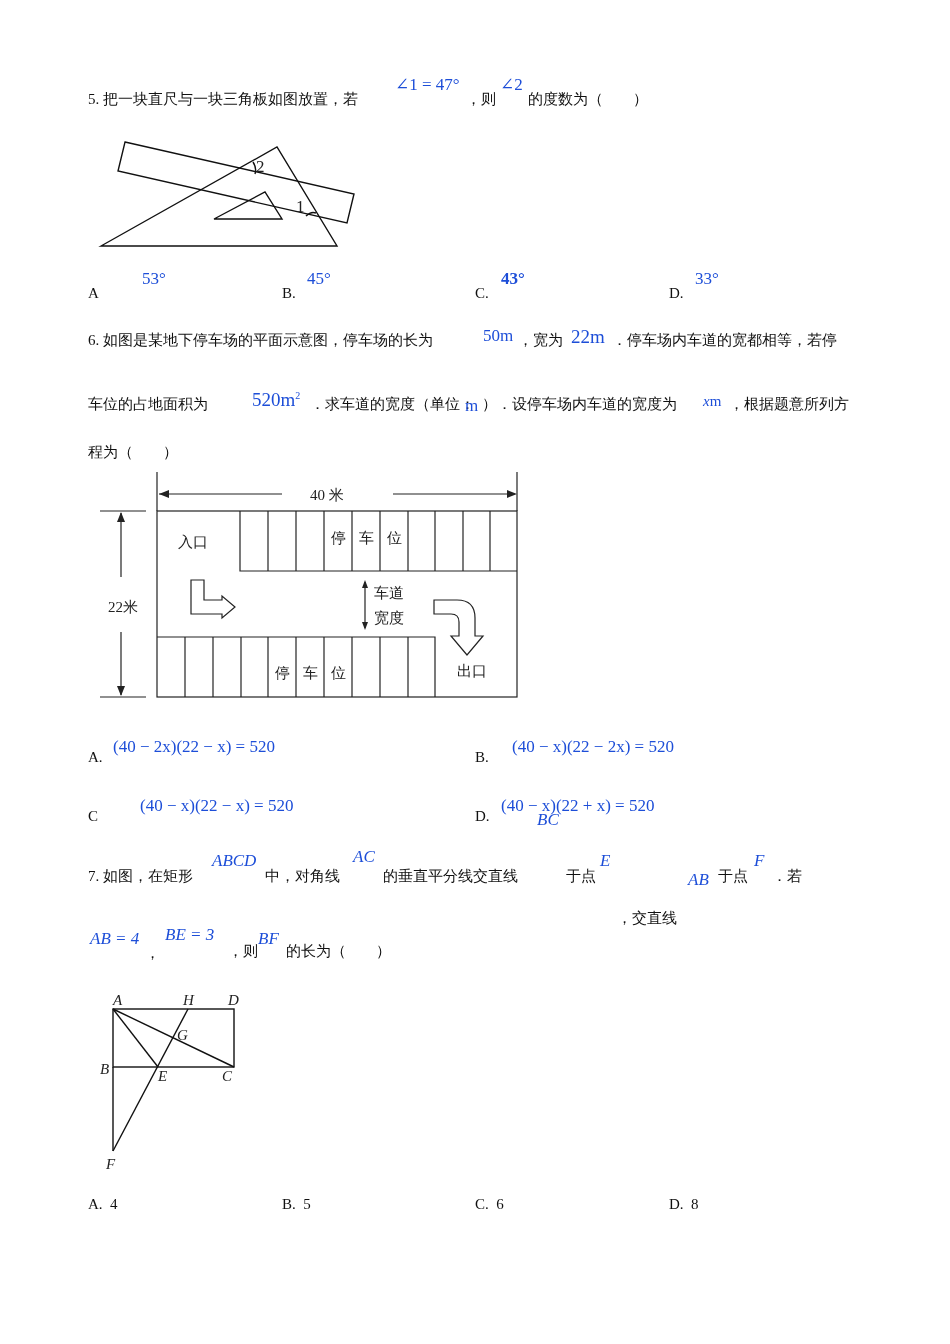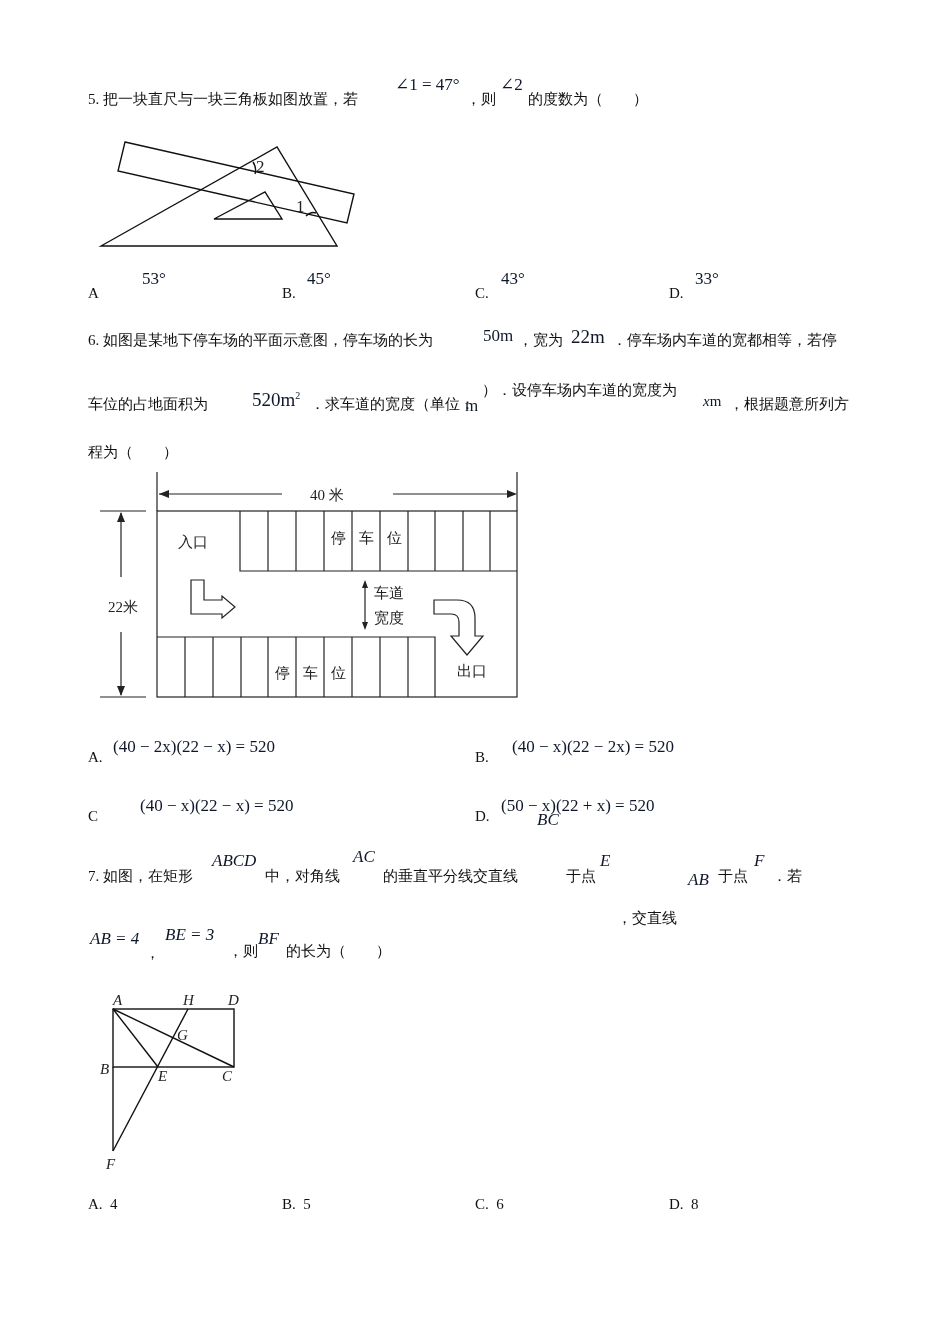--- a/index.html
+++ b/index.html
@@ -1,20 +1,20 @@
 <!DOCTYPE html>
 <html><head>
 <meta charset="utf-8">
 <style>
   html, body { margin:0; padding:0; background:#ffffff; }
   body { width:950px; height:1344px; position:relative; overflow:hidden;
          font-family:"Liberation Serif","DejaVu Serif",serif; color:#111; }
   .abs { position:absolute; white-space:nowrap; }
   .q { font-size:15px; }
-  .m { font-family:"Liberation Serif","DejaVu Serif",serif; font-size:17px; color:#0f172a; }
+  .m { font-family:"Liberation Serif","DejaVu Serif",serif; font-size:17px; color:#1d4ed8; }
   .mi { font-style:italic; }
   .opt { font-size:15px; }
   svg { position:absolute; left:0; top:0; overflow:visible; }
   .fig-text { font-family:"Liberation Serif","DejaVu Serif",serif; fill:#222; }
 </style>
 </head>
 <body>
 
 <div>
   <span class="abs q" style="left:88px;top:90px;">
@@ -41,21 +41,21 @@
     <text class="fig-text" x="256" y="172" font-size="17">2</text>
     <text class="fig-text" x="296" y="212" font-size="17">1</text>
   </svg>
 
   <div>
     <span class="abs opt" style="left:88px;top:285px;">A</span>
     <span class="abs m" style="left:142px;top:269px;">53°</span>
     <span class="abs opt" style="left:282px;top:285px;">B.</span>
     <span class="abs m" style="left:307px;top:269px;">45°</span>
     <span class="abs opt" style="left:475px;top:285px;">C.</span>
-    <span class="abs m" style="left:501px;top:269px;">43°</span>
+    <span class="abs m" style="left:501px;top:269px;font-weight:bold;">43°</span>
     <span class="abs opt" style="left:669px;top:285px;">D.</span>
     <span class="abs m" style="left:695px;top:269px;">33°</span>
   </div>
 </div>
 
 <div>
   <span class="abs q" style="left:88px;top:331px;">
     <span>6.</span>
     <span>如图是某地下停车场的平面示意图，停车场的长为</span>
   </span>
@@ -63,21 +63,21 @@
   <span class="abs q" style="left:518px;top:331px;">，宽为</span>
   <span class="abs m" style="left:571px;top:326px;font-size:19px;">22m</span>
   <span class="abs q" style="left:612px;top:331px;">．停车场内车道的宽都相等，若停</span>
 
   <span class="abs q" style="left:88px;top:395px;">车位的占地面积为</span>
   <span class="abs m" style="left:252px;top:389px;font-size:19px;">
     <span>520m</span><sup style="font-size:10px;">2</sup>
   </span>
   <span class="abs q" style="left:310px;top:395px;">．求车道的宽度（单位：</span>
   <span class="abs m" style="left:465px;top:396px;">m</span>
-  <span class="abs q" style="left:482px;top:381px;text-align:center;">）．设停车场内车道的宽度为</span>
+  <span class="abs q" style="left:482px;top:395px;text-align:center;">）．设停车场内车道的宽度为</span>
   <span class="abs m" style="left:703px;top:393px;font-size:15px;"><span class="mi">x</span><span>m</span></span>
   <span class="abs q" style="left:729px;top:395px;">，根据题意所列方</span>
 
   <span class="abs q" style="left:88px;top:443px;">程为（　　）</span>
 
   <svg width="950" height="720">
     <g stroke="#222" stroke-width="1.2" fill="none">
 
       <line x1="157" y1="472" x2="157" y2="511"></line>
       <line x1="517" y1="472" x2="517" y2="511"></line>
@@ -144,21 +144,21 @@
   </svg>
 
   <div>
     <span class="abs opt" style="left:88px;top:749px;">A.</span>
     <span class="abs m" style="left:113px;top:737px;">(40 − 2x)(22 − x) = 520</span>
     <span class="abs opt" style="left:475px;top:749px;">B.</span>
     <span class="abs m" style="left:501px;top:737px;margin-left:11px;">(40 − x)(22 − 2x) = 520</span>
     <span class="abs opt" style="left:88px;top:808px;">C</span>
     <span class="abs m" style="left:140px;top:796px;">(40 − x)(22 − x) = 520</span>
     <span class="abs opt" style="left:475px;top:808px;">D.</span>
-    <span class="abs m" style="left:501px;top:796px;">(50 − x)(22 + x) = 520</span>
+    <span class="abs m" style="left:501px;top:796px;">(40 − x)(22 + x) = 520</span>
   </div>
 </div>
 
 <div>
   <span class="abs q" style="left:88px;top:867px;">
     <span>7.</span>
     <span>如图，在矩形</span>
   </span>
   <span class="abs m mi" style="left:212px;top:851px;">ABCD</span>
   <span class="abs q" style="left:265px;top:867px;">中，对角线</span>

